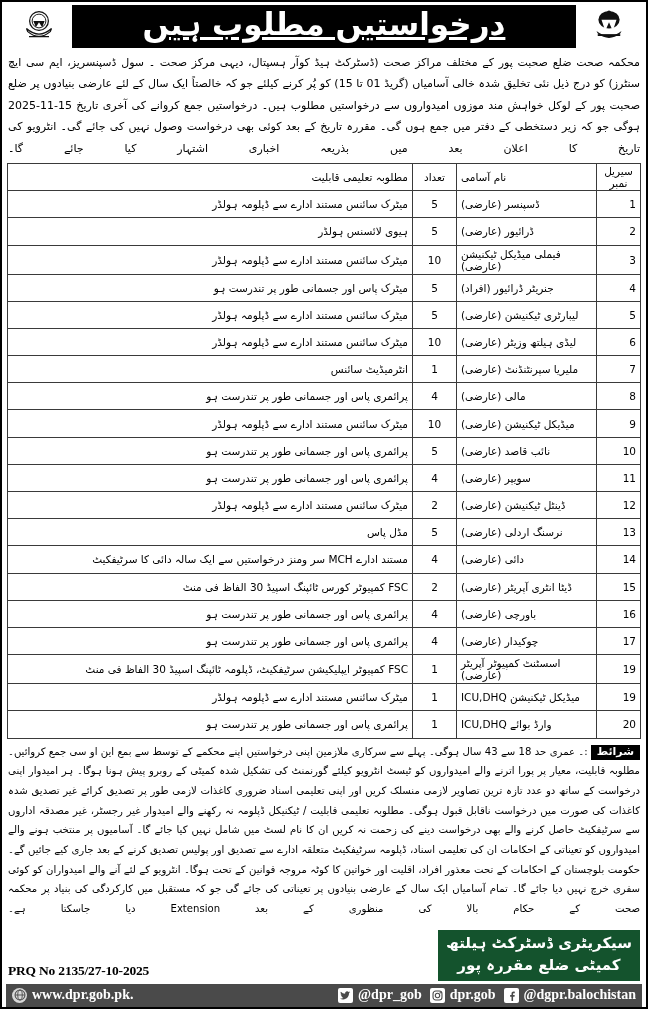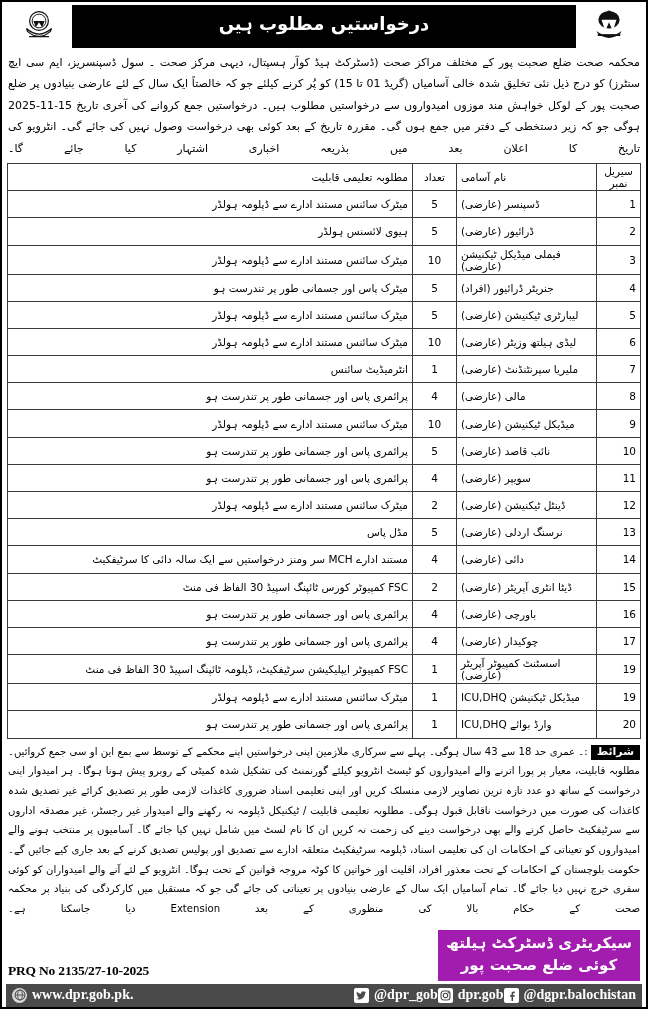--- a/index.html
+++ b/index.html
@@ -50,25 +50,26 @@
   .title-bar {
     flex: 1 1 auto;
     background: #000;
     color: #fff;
     display: flex;
     align-items: center;
     justify-content: center;
     letter-spacing: 1px;
   }
   .title-bar .t {
-    font-size: 18px;
+    font-size: 31px;
     font-weight: bold;
     line-height: 1;
     padding-bottom: 4px;
     font-family: "DejaVu Sans", "Liberation Sans", sans-serif;
+    text-decoration: underline;
   }
 
   
   .intro {
     font-size: 11px;
     line-height: 1.95;
     text-align: justify;
     text-align-last: justify;
     padding: 2px 2px 4px 2px;
     direction: rtl;
@@ -131,21 +132,21 @@
 
   
   .sig-row {
     margin-top: 6px;
     display: flex;
     align-items: flex-end;
     justify-content: space-between;
     padding: 0 2px;
   }
   .signature {
-    background: #a21caf;
+    background: #14532d;
     color: #fff;
     font-weight: bold;
     font-size: 15px;
     line-height: 1.5;
     padding: 2px 8px 4px 8px;
     text-align: center;
     direction: rtl;
   }
   .prq {
     font-size: 13.5px;
@@ -160,21 +161,21 @@
   
   .social-bar {
     margin-top: 3px;
     background: #4a4a4a;
     color: #fff;
     height: 24px;
     display: flex;
     align-items: center;
     direction: ltr;
     padding: 0 6px;
-    gap: 0;
+    gap: 8px;
     font-family: "Liberation Serif", serif;
     font-weight: bold;
     font-size: 14px;
   }
   .social-item {
     display: flex;
     align-items: center;
     gap: 5px;
     white-space: nowrap;
   }
@@ -366,21 +367,21 @@
     </table>
   </div>
 
   <div class="conditions">
     <span class="cond-label">شرائط</span><span>:۔ عمری حد 18 سے 43 سال ہوگی۔ پہلے سے سرکاری ملازمین اپنی درخواستیں اپنے محکمے کے توسط سے بمع این او سی جمع کروائیں۔ مطلوبہ قابلیت، معیار پر پورا اترنے والے امیدواروں کو ٹیسٹ انٹرویو کیلئے گورنمنٹ کی تشکیل شدہ کمیٹی کے روبرو پیش ہونا ہوگا۔ ہر امیدوار اپنی درخواست کے ساتھ دو عدد تازہ ترین تصاویر لازمی منسلک کریں اور اپنی تعلیمی اسناد ضروری کاغذات لازمی طور پر تصدیق کرائے غیر تصدیق شدہ کاغذات کی صورت میں درخواست ناقابل قبول ہوگی۔ مطلوبہ تعلیمی قابلیت / ٹیکنیکل ڈپلومہ نہ رکھنے والے امیدوار غیر رجسٹر، غیر مصدقہ اداروں سے سرٹیفکیٹ حاصل کرنے والے بھی درخواست دینے کی زحمت نہ کریں ان کا نام لسٹ میں شامل نہیں کیا جائے گا۔ آسامیوں پر منتخب ہونے والے امیدواروں کو تعیناتی کے احکامات ان کی تعلیمی اسناد، ڈپلومہ سرٹیفکیٹ متعلقہ ادارے سے تصدیق اور پولیس تصدیق کرنے کے بعد جاری کیے جائیں گے۔ حکومت بلوچستان کے احکامات کے تحت معذور افراد، اقلیت اور خواتین کا کوٹہ مروجہ قوانین کے تحت ہوگا۔ انٹرویو کے لئے آنے والے امیدواران کو کوئی سفری خرچ نہیں دیا جائے گا۔ تمام آسامیاں ایک سال کے عارضی بنیادوں پر تعیناتی کی جائے گی جو کہ مستقبل میں کارکردگی کی بنیاد پر محکمہ صحت کے حکام بالا کی منظوری کے بعد Extension دیا جاسکتا ہے۔</span>
   </div>
 
   <div class="sig-row">
     <div class="signature">
       <div>سیکریٹری ڈسٹرکٹ ہیلتھ</div>
-      <div>کوئی ضلع صحبت پور</div>
+      <div>کمیٹی ضلع مقررہ پور</div>
     </div>
     <div class="prq">PRQ No 2135/27-10-2025</div>
   </div>
 
   <div class="social-bar" id="social-bar">
       <div class="social-item">
         <span class="sicon globe">
           <svg viewBox="0 0 16 16" width="12" height="12">
             <circle cx="8" cy="8" r="6.6" fill="none" stroke="#4a4a4a" stroke-width="1.4"></circle>
             <ellipse cx="8" cy="8" rx="3" ry="6.6" fill="none" stroke="#4a4a4a" stroke-width="1.2"></ellipse>

